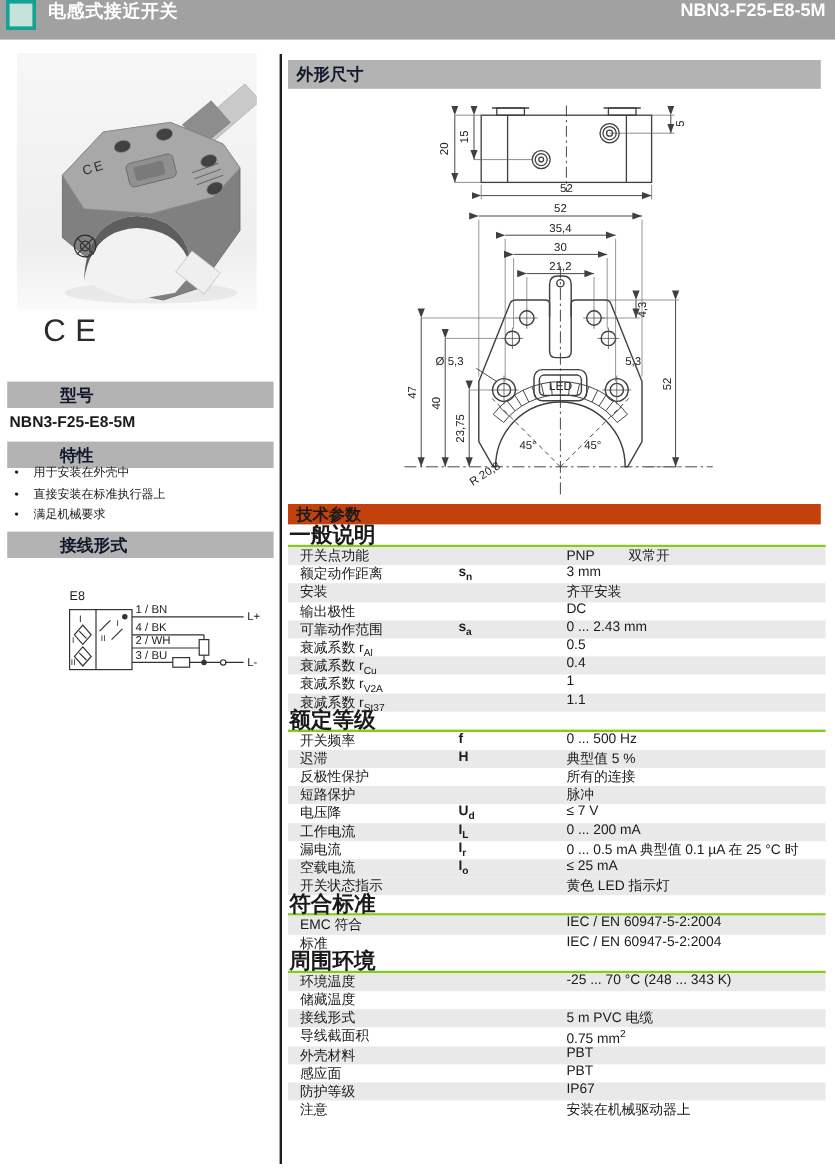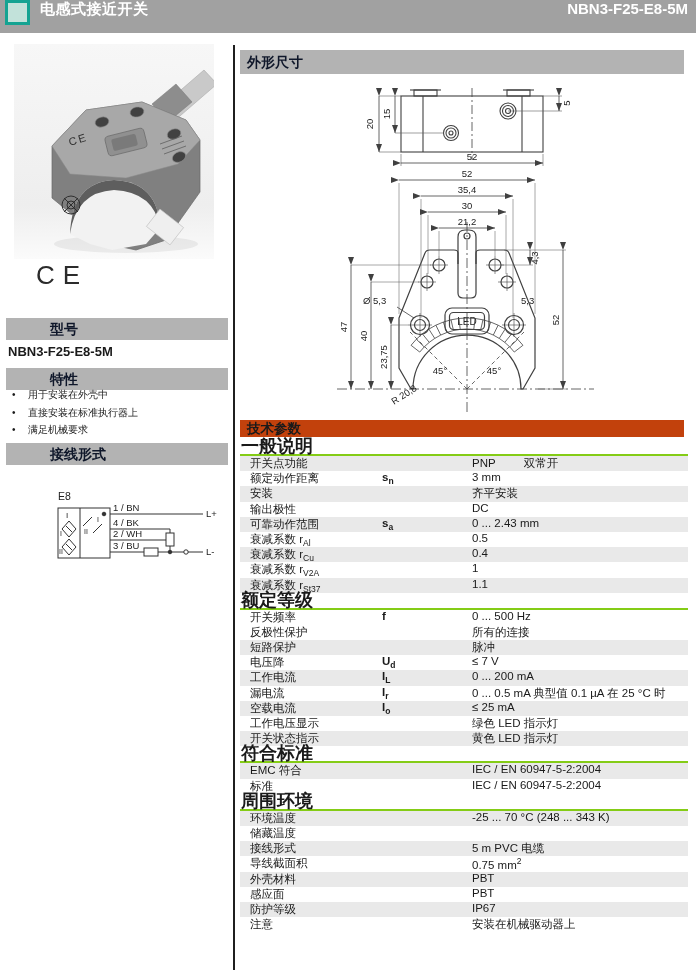--- a/index.html
+++ b/index.html
@@ -347,20 +347,25 @@
         <div class="t-label">衰减系数 r<sub>St37</sub></div>
         <div class="t-sym"></div>
         <div class="t-val">1.1</div>
       </div>
       <div class="tg-hdr">额定等级</div>
       <div class="trow">
         <div class="t-label">开关频率</div>
         <div class="t-sym">f</div>
         <div class="t-val">0 ... 500 Hz</div>
       </div>
+      <div class="trow stripe">
+        <div class="t-label">迟滞</div>
+        <div class="t-sym">H</div>
+        <div class="t-val">典型值 5 %</div>
+      </div>
       <div class="trow">
         <div class="t-label">反极性保护</div>
         <div class="t-sym"></div>
         <div class="t-val">所有的连接</div>
       </div>
       <div class="trow stripe">
         <div class="t-label">短路保护</div>
         <div class="t-sym"></div>
         <div class="t-val">脉冲</div>
       </div>
@@ -377,25 +382,20 @@
       <div class="trow">
         <div class="t-label">漏电流</div>
         <div class="t-sym">I<sub>r</sub></div>
         <div class="t-val">0 ... 0.5 mA 典型值 0.1 µA 在 25 °C 时</div>
       </div>
       <div class="trow stripe">
         <div class="t-label">空载电流</div>
         <div class="t-sym">I<sub>o</sub></div>
         <div class="t-val">≤ 25 mA</div>
       </div>
-      <div class="trow">
-        <div class="t-label">工作电压显示</div>
-        <div class="t-sym"></div>
-        <div class="t-val">绿色 LED 指示灯</div>
-      </div>
       <div class="trow stripe">
         <div class="t-label">开关状态指示</div>
         <div class="t-sym"></div>
         <div class="t-val">黄色 LED 指示灯</div>
       </div>
       <div class="tg-hdr">符合标准</div>
       <div class="trow stripe">
         <div class="t-label">EMC 符合</div>
         <div class="t-sym"></div>
         <div class="t-val">IEC / EN 60947-5-2:2004</div>

